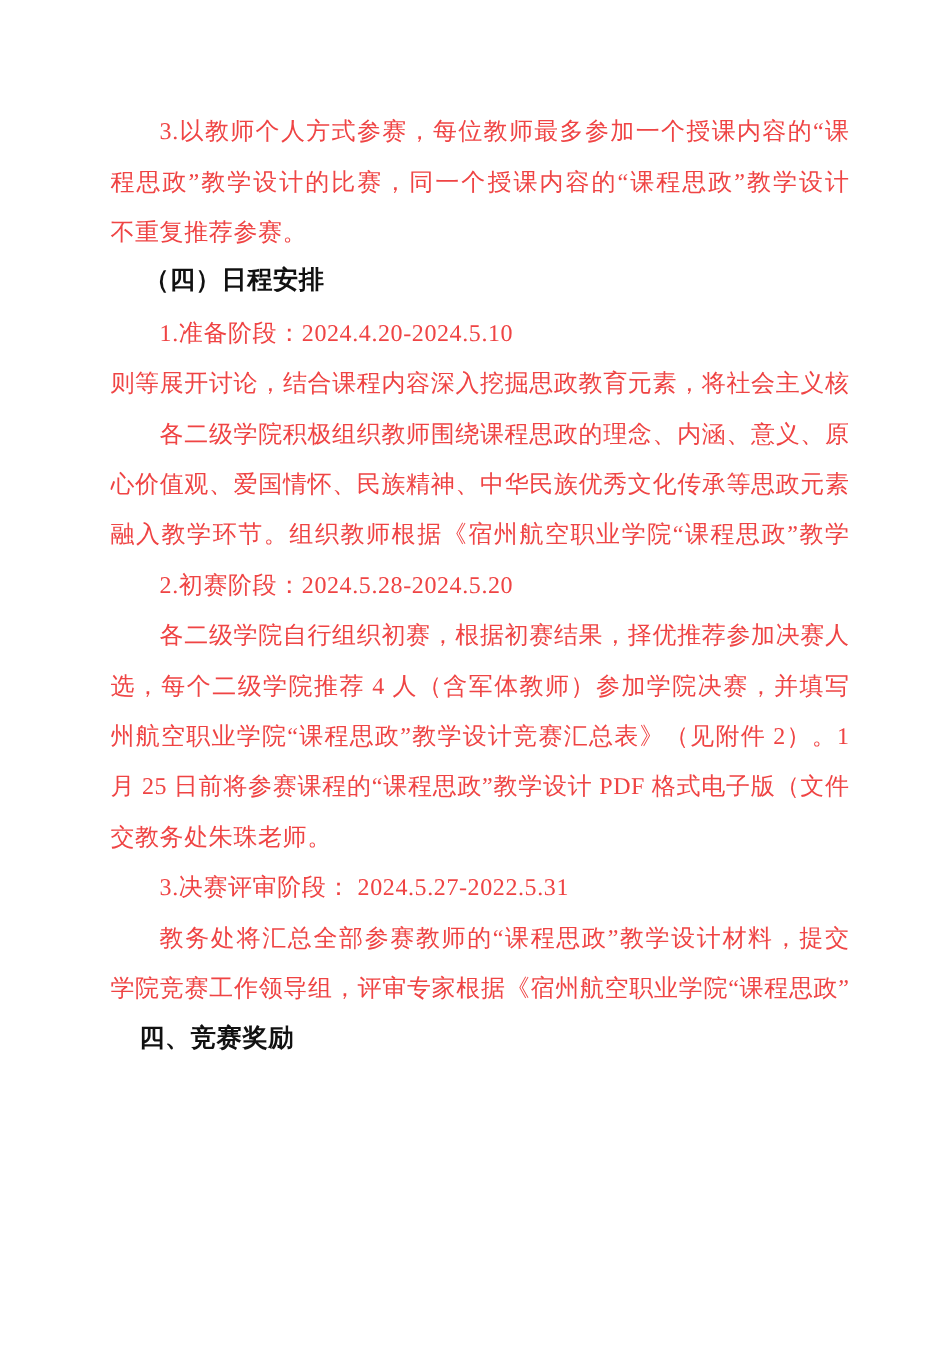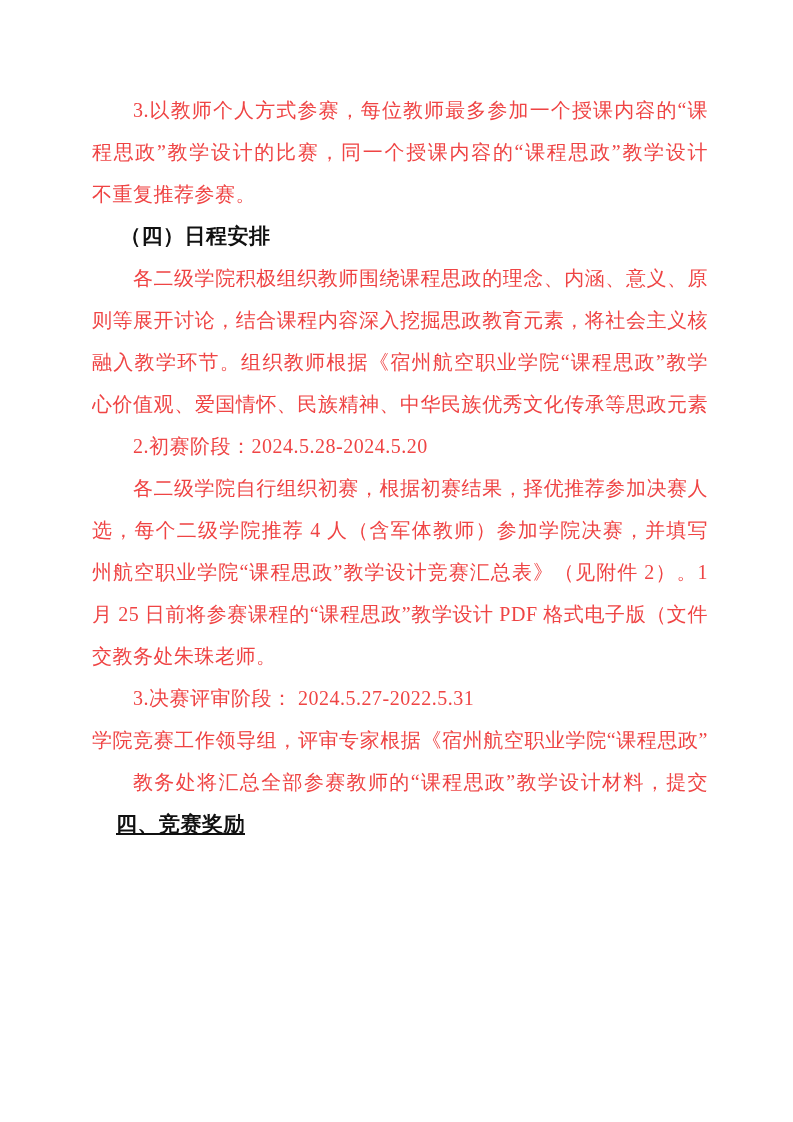--- a/index.html
+++ b/index.html
@@ -37,50 +37,50 @@
     text-align: justify;
     text-align-last: justify;
   }
   
   .i2 { padding-left: 41px; }
   
   .h4 {
     font-weight: bold;
     padding-left: 28px;
     font-size: 21px;
-    font-family: Liberation Serif, serif;
+    font-family: Liberation Mono, monospace;
     color: #111111;
   }
   
   .hmain {
     font-weight: bold;
     padding-left: 24px;
     font-size: 21px;
     font-family: "Liberation Sans", "DejaVu Sans", sans-serif;
     color: #111111;
-    text-decoration: underline;
   }
 </style>
 </head>
 <body>
 
 <div class="page">
   <div class="col">
     <div class="ln i2 j">3.以教师个人方式参赛，每位教师最多参加一个授课内容的“课</div>
     <div class="ln j">程思政”教学设计的比赛，同一个授课内容的“课程思政”教学设计</div>
     <div class="ln">不重复推荐参赛。</div>
     <div class="ln h4">（四）日程安排</div>
+    <div class="ln i2">1.准备阶段：2024.4.20-2024.5.10</div>
+    <div class="ln j">则等展开讨论，结合课程内容深入挖掘思政教育元素，将社会主义核</div>
     <div class="ln i2 j">各二级学院积极组织教师围绕课程思政的理念、内涵、意义、原</div>
-    <div class="ln j">则等展开讨论，结合课程内容深入挖掘思政教育元素，将社会主义核</div>
+    <div class="ln j">心价值观、爱国情怀、民族精神、中华民族优秀文化传承等思政元素</div>
     <div class="ln j">融入教学环节。组织教师根据《宿州航空职业学院“课程思政”教学</div>
-    <div class="ln j">心价值观、爱国情怀、民族精神、中华民族优秀文化传承等思政元素</div>
     <div class="ln i2">2.初赛阶段：2024.5.28-2024.5.20</div>
     <div class="ln i2 j">各二级学院自行组织初赛，根据初赛结果，择优推荐参加决赛人</div>
     <div class="ln j">选，每个二级学院推荐 4 人（含军体教师）参加学院决赛，并填写《宿</div>
     <div class="ln j">州航空职业学院“课程思政”教学设计竞赛汇总表》（见附件 2）。1</div>
     <div class="ln j">月 25 日前将参赛课程的“课程思政”教学设计 PDF 格式电子版（文件</div>
     <div class="ln">交教务处朱珠老师。</div>
     <div class="ln i2">3.决赛评审阶段： 2024.5.27-2022.5.31</div>
+    <div class="ln i2 j">教务处将汇总全部参赛教师的“课程思政”教学设计材料，提交</div>
     <div class="ln j">学院竞赛工作领导组，评审专家根据《宿州航空职业学院“课程思政”</div>
-    <div class="ln i2 j">教务处将汇总全部参赛教师的“课程思政”教学设计材料，提交</div>
     <div class="ln hmain">四、竞赛奖励</div>
   </div>
 </div>
 
 </body></html>

